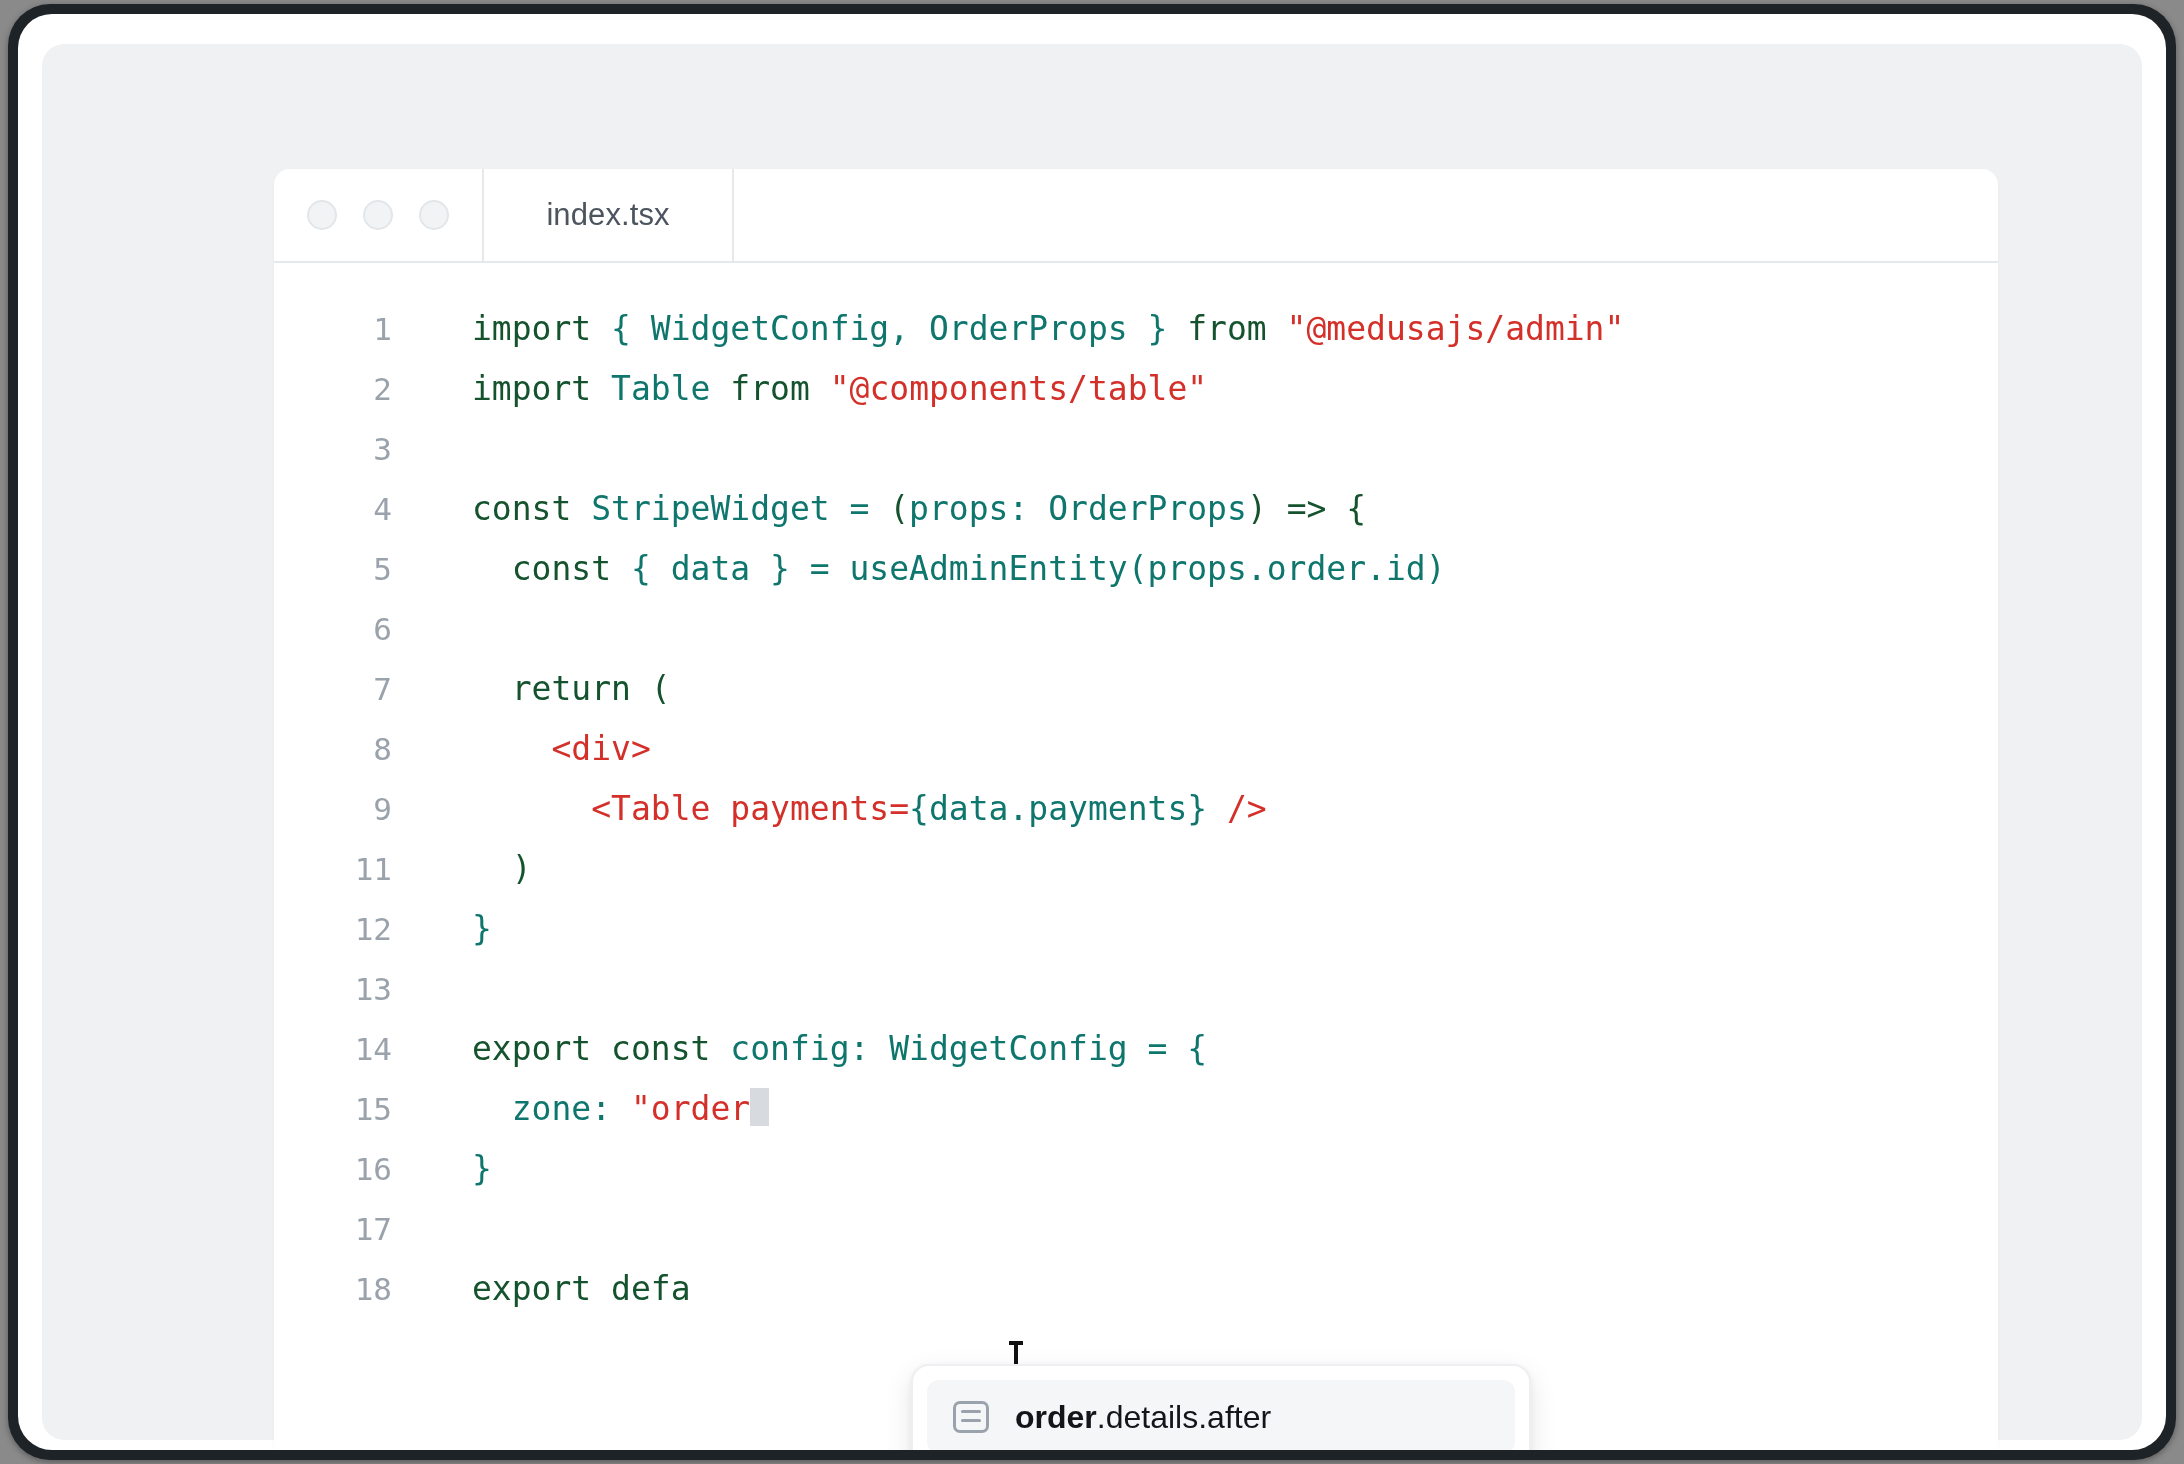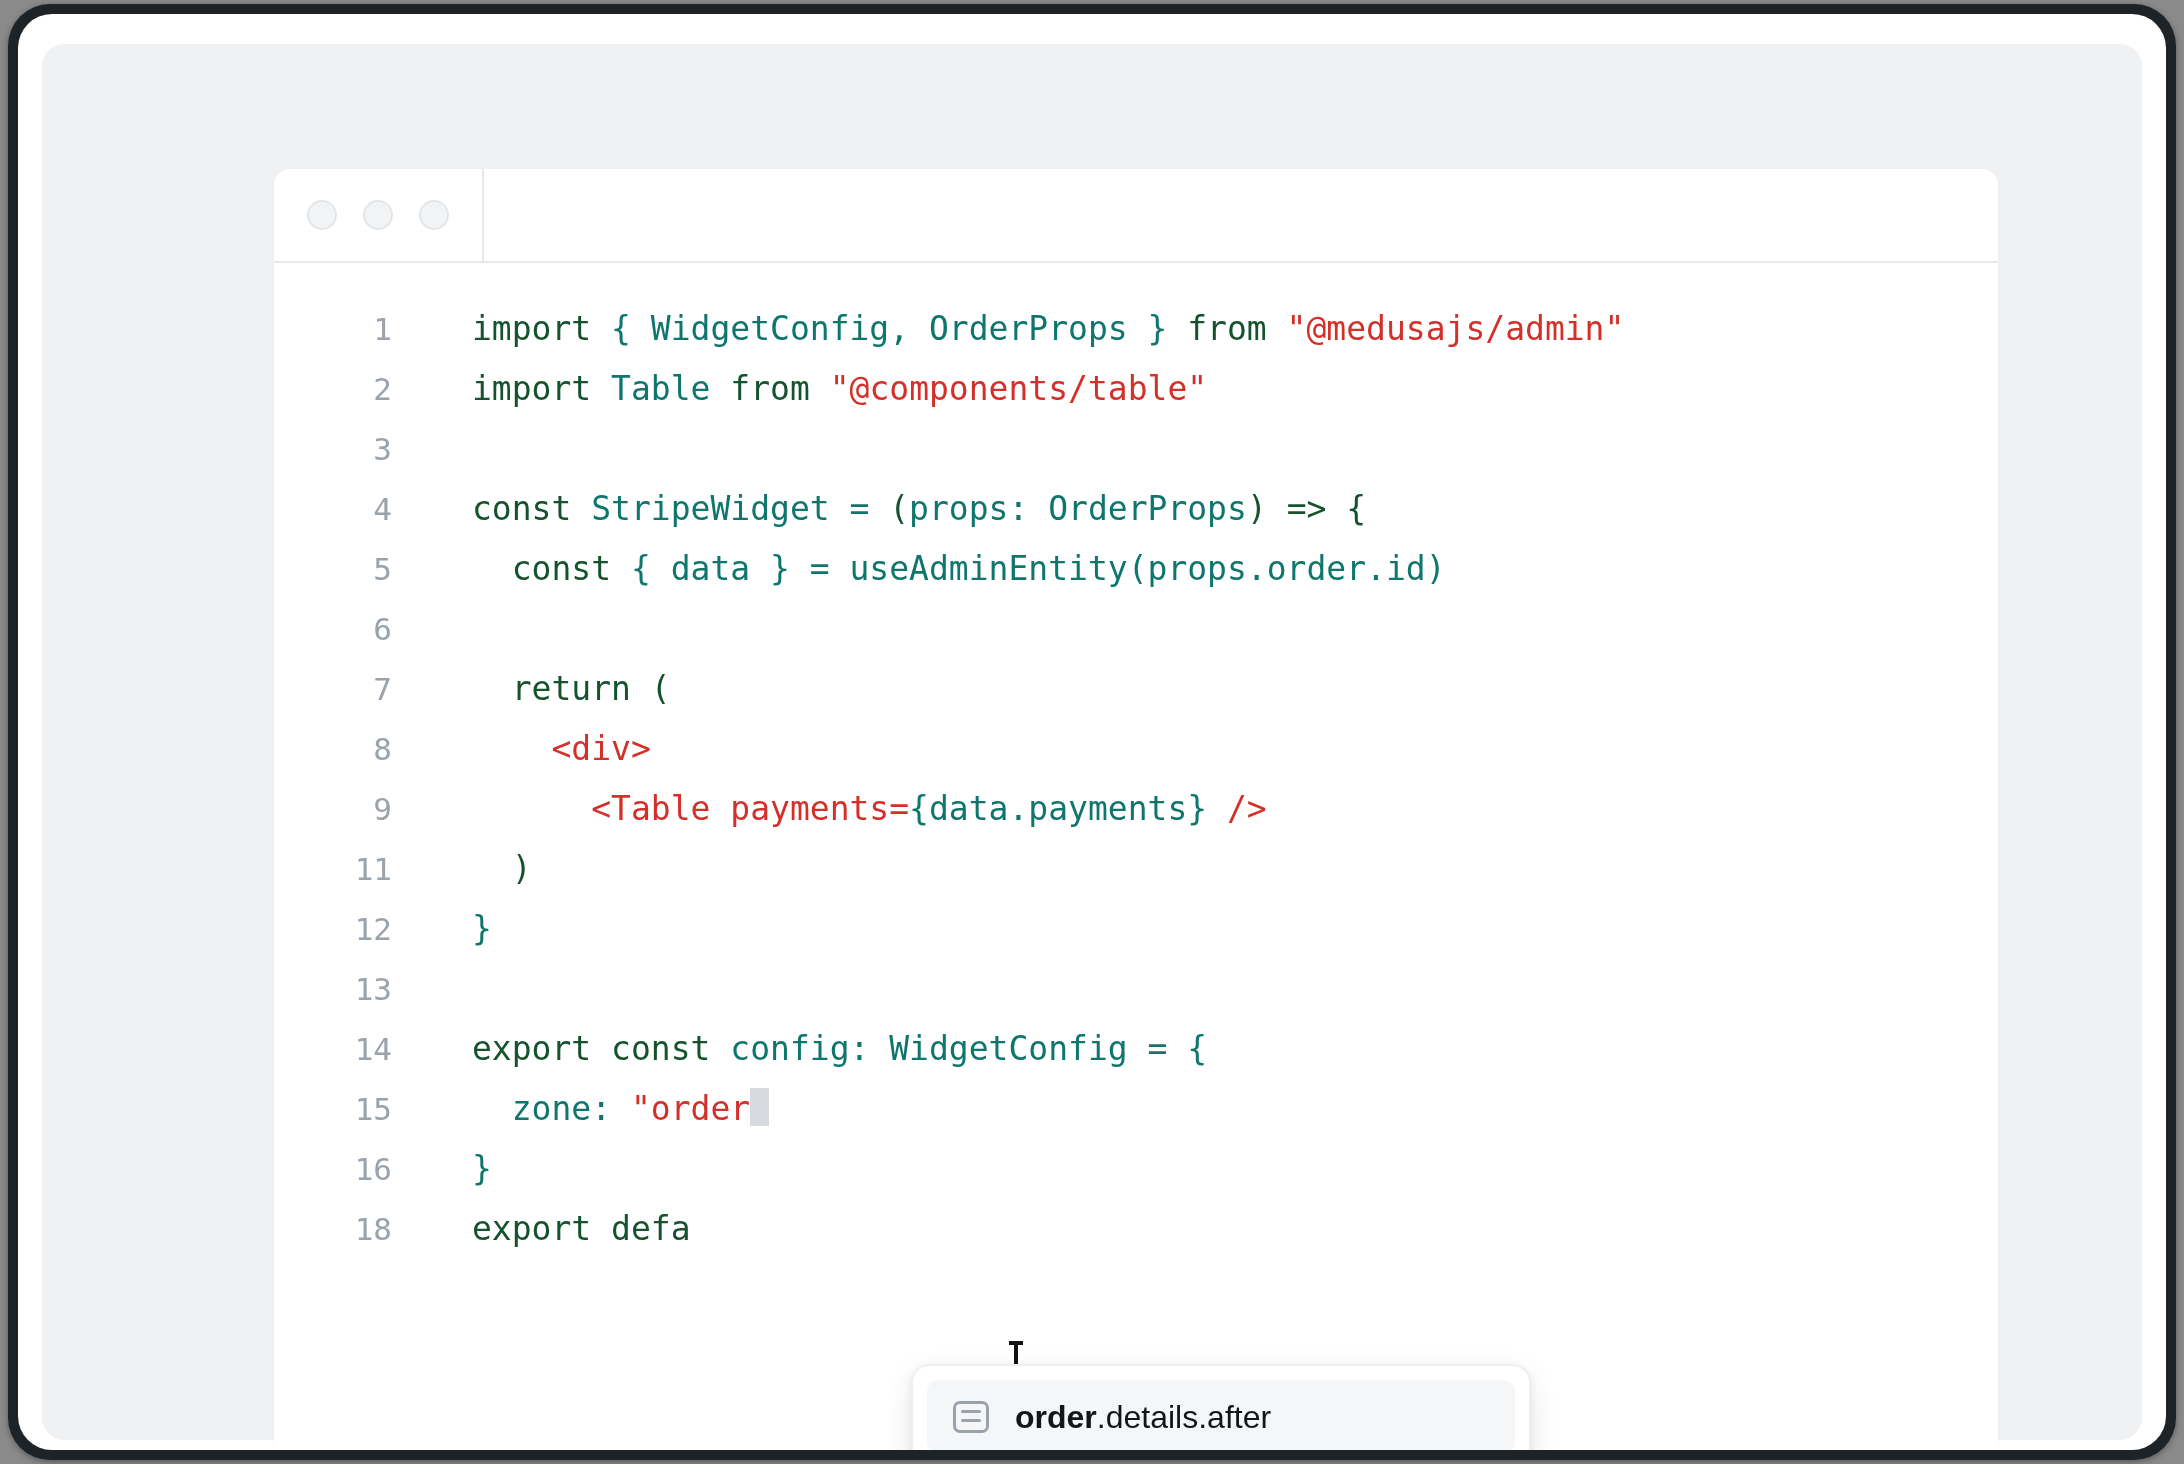--- a/index.html
+++ b/index.html
@@ -189,20 +189,23 @@
 
     <div id="workspace-panel">
 
       <div id="editor-window">
 
         <div id="editor-tabbar">
           <div id="window-controls">
             <span class="window-dot"></span>
             <span class="window-dot"></span>
             <span class="window-dot"></span>
+          </div>
+          <div id="tab-index-tsx">
+            <span>index.tsx</span>
           </div>
           <div id="tabbar-filler"></div>
         </div>
 
         <div id="code-area">
 
           <div class="code-line"><span class="ln">1</span><span class="code-text"><span class="kw">import</span><span class="plain"> { WidgetConfig, OrderProps } </span><span class="kw">from</span><span class="plain"> </span><span class="str">"@medusajs/admin"</span></span></div>
             <div class="code-line"><span class="ln">2</span><span class="code-text"><span class="kw">import</span><span class="plain"> Table </span><span class="kw">from</span><span class="plain"> </span><span class="str">"@components/table"</span></span></div>
             <div class="code-line"><span class="ln">3</span><span class="code-text"></span></div>
             <div class="code-line"><span class="ln">4</span><span class="code-text"><span class="kw">const</span><span class="plain"> StripeWidget = </span><span class="kw">(</span><span class="plain">props: OrderProps</span><span class="kw">)</span><span class="plain"> </span><span class="kw">=&gt;</span><span class="plain"> </span><span class="kw">{</span></span></div>
@@ -210,20 +213,21 @@
             <div class="code-line"><span class="ln">6</span><span class="code-text"></span></div>
             <div class="code-line"><span class="ln">7</span><span class="code-text"><span class="plain">  </span><span class="kw">return</span><span class="plain"> </span><span class="kw">(</span></span></div>
             <div class="code-line"><span class="ln">8</span><span class="code-text"><span class="plain">    </span><span class="tag">&lt;div&gt;</span></span></div>
             <div class="code-line"><span class="ln">9</span><span class="code-text"><span class="plain">      </span><span class="tag">&lt;Table payments=</span><span class="plain">{data.payments}</span><span class="plain"> </span><span class="tag">/&gt;</span></span></div>
             <div class="code-line"><span class="ln">11</span><span class="code-text"><span class="plain">  </span><span class="kw">)</span></span></div>
             <div class="code-line"><span class="ln">12</span><span class="code-text"><span class="plain">}</span></span></div>
             <div class="code-line"><span class="ln">13</span><span class="code-text"></span></div>
             <div class="code-line"><span class="ln">14</span><span class="code-text"><span class="kw">export</span><span class="plain"> </span><span class="kw">const</span><span class="plain"> config: WidgetConfig = {</span></span></div>
             <div class="code-line"><span class="ln">15</span><span class="code-text"><span class="plain">  zone: </span><span class="str">"order</span><span class="caret-block"></span></span></div>
             <div class="code-line"><span class="ln">16</span><span class="code-text"><span class="plain">}</span></span></div>
+            <div class="code-line"><span class="ln">17</span><span class="code-text"></span></div>
             <div class="code-line"><span class="ln">18</span><span class="code-text"><span class="kw">export</span><span class="plain"> </span><span class="kw">defa</span></span></div>
             <svg id="mouse-ibeam" viewBox="0 0 22 52" xmlns="http://www.w3.org/2000/svg">
             <path d="M4 2 H18 M11 2 V50 M4 50 H18" stroke="#111" stroke-width="4" fill="none" stroke-linecap="butt"></path>
           </svg>
         </div>
 
         <div id="autocomplete-dropdown">
 
         <div class="ac-item selected">
               <span class="ac-icon"></span>

